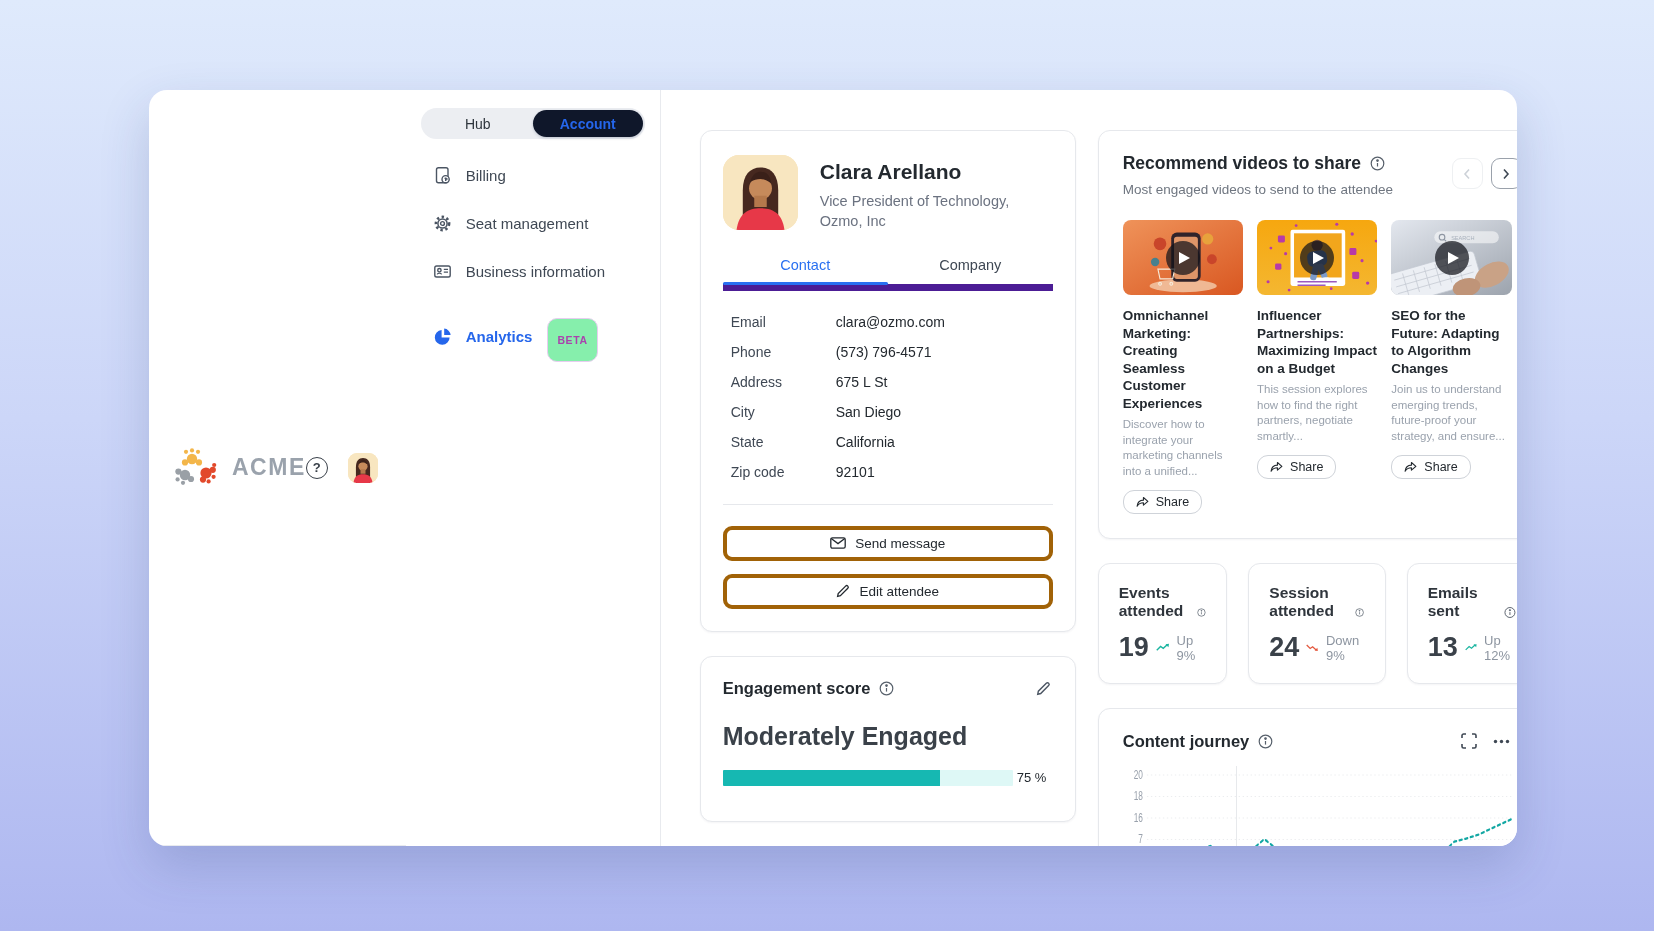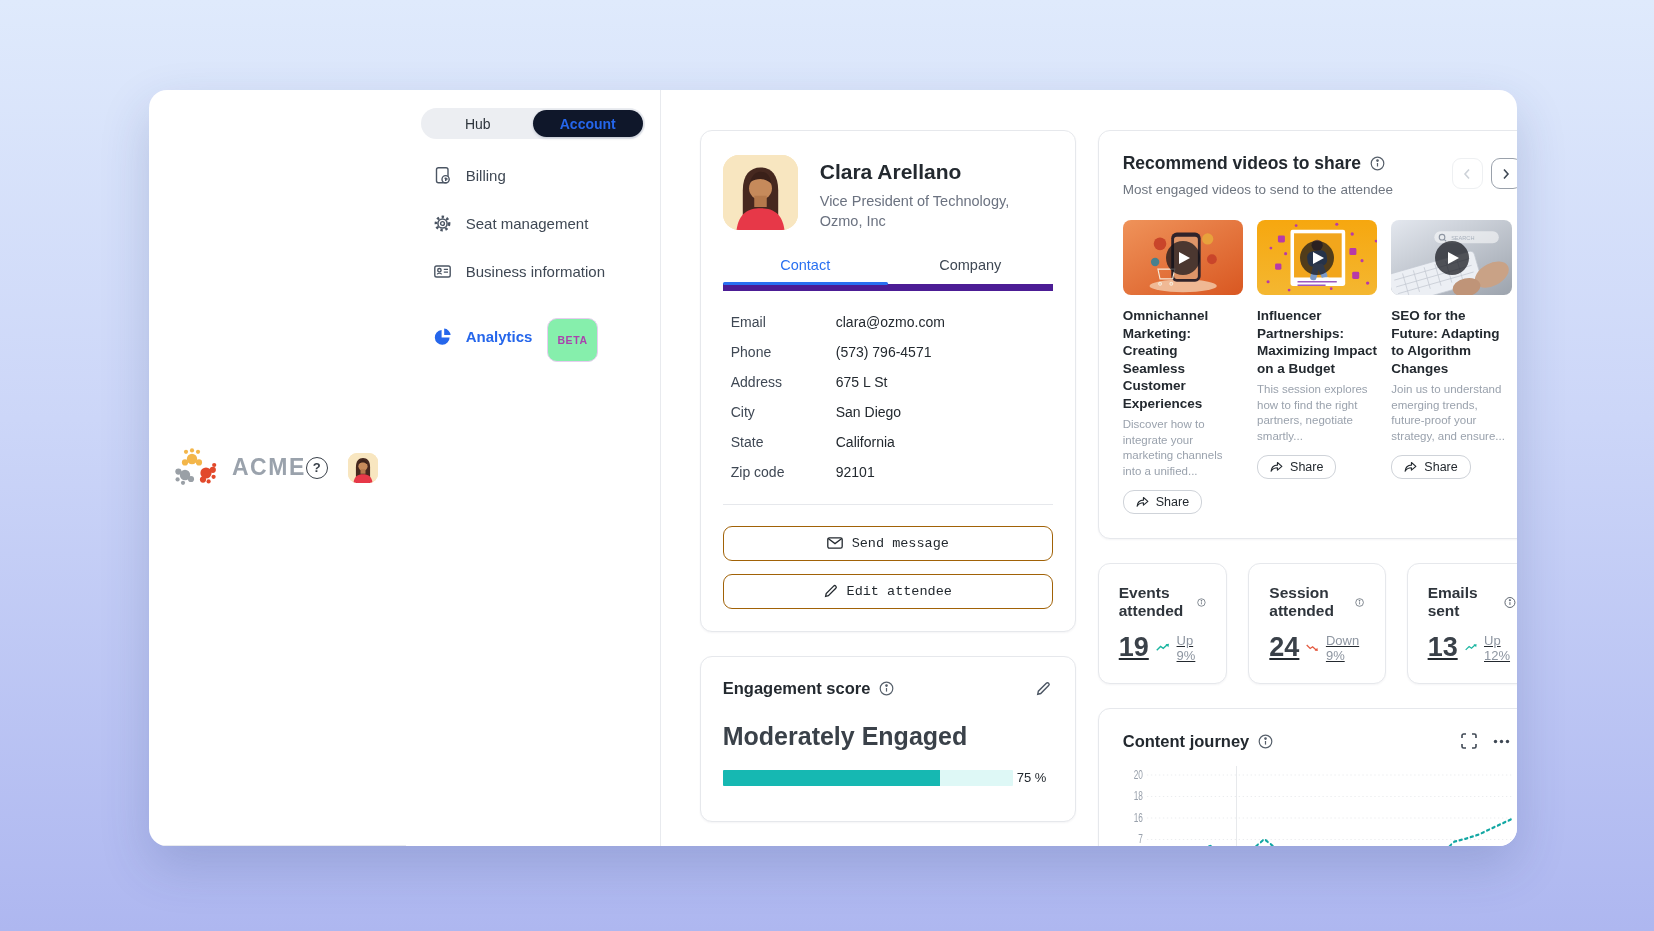--- a/index.html
+++ b/index.html
@@ -53,22 +53,22 @@
   .tab { flex:1; text-align:center; padding-bottom:11px; font-size:14.5px; color:#3f4854; cursor:pointer; position:relative; }
   .tab.active { color:#2970f1; }
   .tab.active::after { content:""; position:absolute; left:0; right:0; bottom:-1px; height:3px;
                        background:#2970f1; border-radius:2px; }
   .fields { margin-top:23px; display:flex; flex-direction:column; gap:13px; padding:0 8px; }
   .field { display:flex; font-size:14px; line-height:17px; }
   .field-label { width:105px; color:#3f4854; flex-shrink:0; }
   .field-value { color:#23292f; }
   .divider { height:1px; background:#e6e8ec; margin:23px 0 21px; }
   .action-btn { width:100%; height:35px; display:flex; align-items:center; justify-content:center; gap:9px;
-                border:1px solid #a16207; border-radius:9px; background:#fff; font-size:13.5px;
-                color:#23292f; cursor:pointer; font-family:Liberation Mono, monospace; }
+                border:4px solid #a16207; border-radius:9px; background:#fff; font-size:13.5px;
+                color:#23292f; cursor:pointer; font-family:Liberation Sans, sans-serif; }
   .action-btn + .action-btn { margin-top:13px; }
   
   .engagement-card { padding:22px; }
   .card-head { display:flex; justify-content:space-between; align-items:center; }
   .card-title { font-size:16.5px; font-weight:bold; color:#23292f; display:flex; align-items:center; gap:9px; }
   .icon-btn { background:none; border:none; cursor:pointer; display:flex; align-items:center; padding:2px; }
   .eng-status { font-size:25px; font-weight:bold; color:#3a4149; margin:24px 0 19px; }
   .bar-row { display:flex; align-items:center; gap:4px; margin-bottom:13px; }
   .bar-track { flex:1; height:16px; background:#def8f6; border-radius:1px; overflow:hidden; }
   .bar-fill { height:100%; }
@@ -90,22 +90,22 @@
   .play::after { content:""; border-left:11px solid #fff; border-top:6.5px solid transparent;
                  border-bottom:6.5px solid transparent; margin-left:3px; }
   .video-title { font-size:13.5px; font-weight:bold; color:#23292f; line-height:1.3; margin-top:12px; }
   .video-desc { font-size:11.5px; color:#9aa2ad; line-height:1.35; margin-top:5px; }
   .share-btn { margin-top:11px; display:inline-flex; align-items:center; gap:7px; border:1px solid #cfd3d9;
                border-radius:11px; background:#fff; padding:4px 12px; font-size:12.5px; color:#23292f;
                cursor:pointer; font-family:inherit;}
   
   .stats-row { display:flex; gap:21px; flex-shrink:0;}
   .stat-card { flex:1; padding:20px; }
-  .stat-title { font-size:15.5px; font-weight:bold; color:#2f353c; display:flex; gap:8px; align-items:center; }
-  .stat-line { display:flex; align-items:center; gap:7px; margin-top:12px;text-decoration:underline; }
+  .stat-title { font-size:15.5px; font-weight:bold; color:#2f353c; display:flex; gap:8px; align-items:flex-end; }
+  .stat-line { display:flex; align-items:center; gap:7px; margin-top:12px; }
   .stat-value { font-size:27px; font-weight:bold; color:#3a4149; }
   .stat-trend { font-size:13px; color:#8d95a0; }
   .stat-card .trend-up-icon, .stat-card .trend-down-icon { display:none; }
   .stat-card.up .trend-up-icon { display:block; }
   .stat-card.down .trend-down-icon { display:block; }
   
   .journey-card { padding:22px 24px; }
   .journey-head-icons { display:flex; align-items:center; gap:12px; }
   #journey-svg { width:100%; height:168px; margin-top:12px; display:block; }
 </style>

